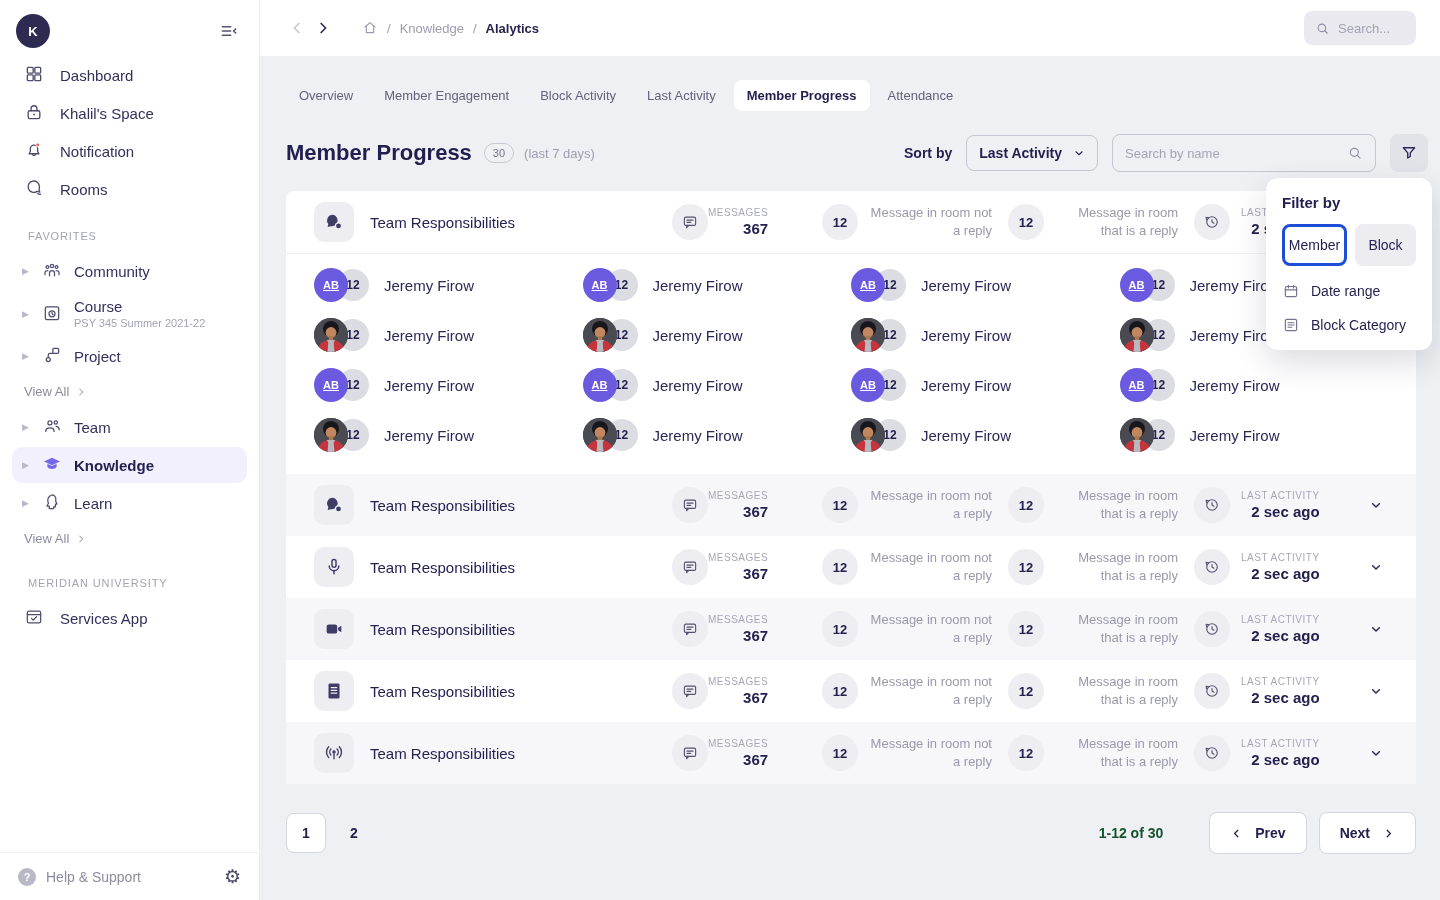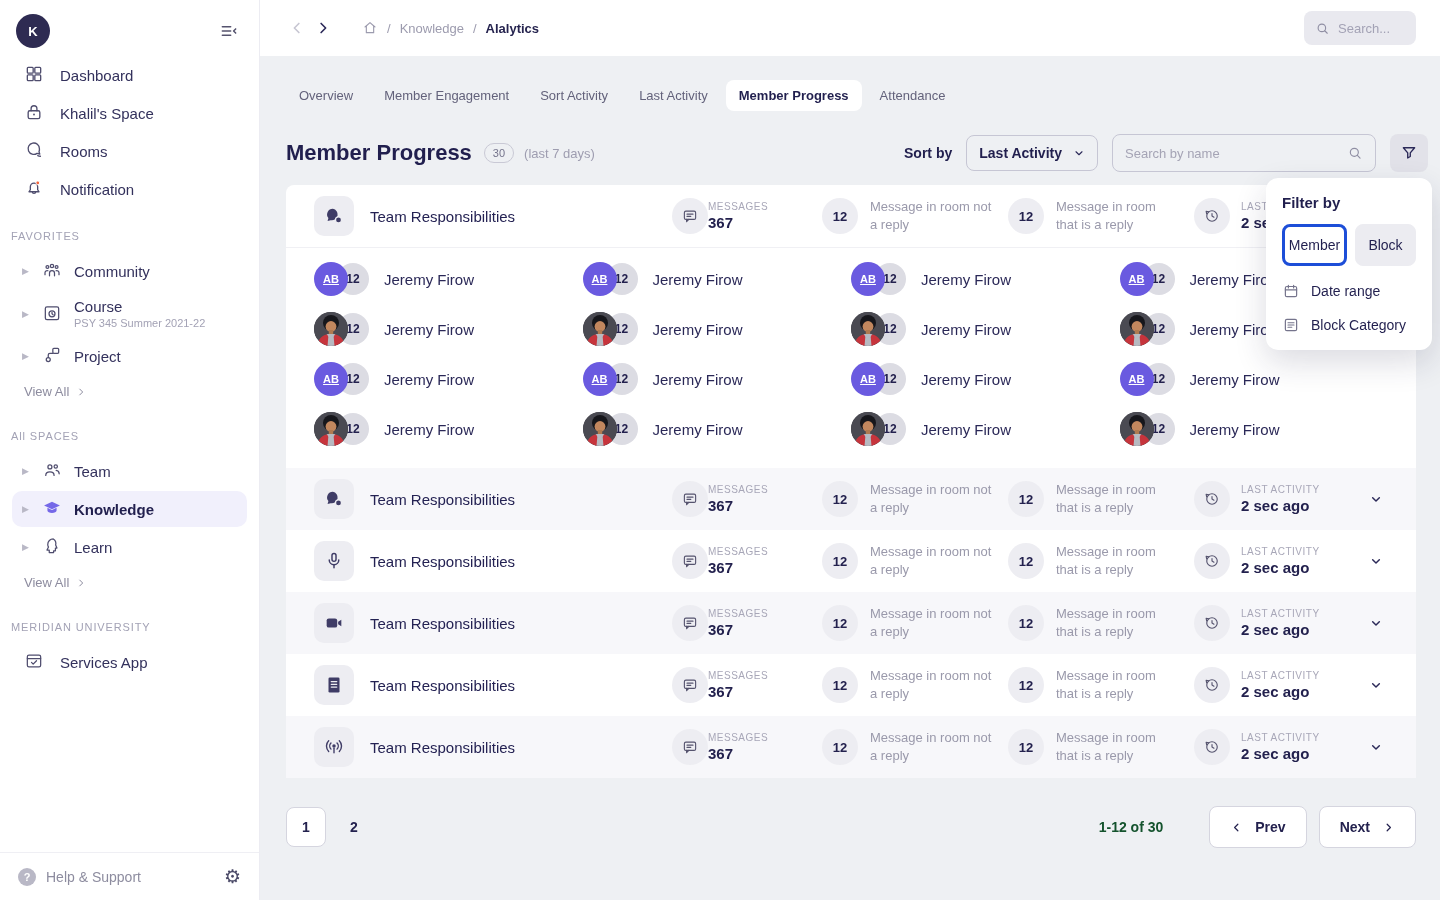--- a/index.html
+++ b/index.html
@@ -11,21 +11,21 @@
 
   
   .sidebar { width:260px; min-width:260px; background:#fff; border-right:1px solid #ececf2; display:flex; flex-direction:column; }
   .sidebar-top { display:flex; align-items:center; justify-content:space-between; padding:14px 20px 0 16px; }
   .logo { width:34px; height:34px; border-radius:50%; background:#2e2b52; color:#fff; display:flex; align-items:center; justify-content:center; font-size:13px; font-weight:600; }
   .collapse-btn { background:none; border:none; cursor:pointer; color:#55536e; }
   .create-btn { margin:20px 14px 10px; height:40px; border:1px solid #e4e4ed; border-radius:8px; background:#fff; display:flex; align-items:center; justify-content:center; gap:11px; font-size:14px; color:#2b2958; font-weight:500; font-family:inherit; cursor:pointer; }
   .nav { padding:8px 0 0; }
   .nav-item { display:flex; align-items:center; gap:14px; padding:8px 24px; font-size:15px; color:#33315c; cursor:pointer; }
   .nav-item .ic { position:relative; width:22px; height:22px; color:#4f4d6e; }
-  .section-label { padding:22px 11px 10px; font-size:11px; letter-spacing:.08em; color:#a3a2b5; }
+  .section-label { padding:22px 28px 10px; font-size:11px; letter-spacing:.08em; color:#a3a2b5; }
   .tree-item { display:flex; align-items:center; gap:10px; margin:1px 12px; padding:7px 10px; border-radius:10px; cursor:pointer; }
   .tree-item .exp { width:10px; color:#b9b8c6; font-size:9px; }
   .tree-item .ic { width:22px; height:22px; color:#4f4d6e; }
   .tree-label { font-size:15px; color:#33315c; }
   .tree-sub { font-size:11px; color:#a3a2b5; margin-top:2px; }
   .tree-item.active { background:#f1f0fc; }
   .tree-item.active .tree-label { font-weight:700; color:#211f4e; }
   .view-all { display:flex; align-items:center; gap:7px; padding:9px 24px; font-size:13px; color:#8d8c9f; cursor:pointer; }
   .sidebar-footer { margin-top:auto; border-top:1px solid #efeff4; height:48px; display:flex; align-items:center; gap:10px; padding:0 18px; }
   .help-badge { width:18px; height:18px; border-radius:50%; background:#b9b8c6; color:#fff; display:flex; align-items:center; justify-content:center; font-size:11px; font-weight:700; }
@@ -55,21 +55,21 @@
   .subtitle { margin-left:10px; color:#9e9db0; font-size:13px; }
   .toolbar-right { margin-left:auto; display:flex; align-items:center; gap:14px; }
   .sort-label { font-size:14px; font-weight:700; color:#211f4e; }
   .sort-select { border:1px solid #c6c6d4; border-radius:8px; padding:0 12px; height:36px; font-size:14px; color:#211f4e; font-weight:600; display:flex; gap:11px; align-items:center; background:transparent; cursor:pointer; }
   .name-search { width:264px; height:38px; border:1px solid #c6c6d4; border-radius:8px; display:flex; align-items:center; padding:0 12px; gap:8px; }
   .name-search input { flex:1; border:none; background:transparent; outline:none; font-size:13px; color:#55536e; font-family:inherit; }
   .name-search input::placeholder { color:#a5a4b5; }
   .filter-btn { width:38px; height:38px; background:#e2e2e9; border:none; border-radius:8px; display:flex; align-items:center; justify-content:center; cursor:pointer; }
 
   
-  .card { margin-top:12px; background:#fff; border-radius:8px; width:1130px; }
+  .card { margin-top:18px; background:#fff; border-radius:8px; width:1130px;text-align:right; }
   .row { height:62px; display:flex; align-items:center; padding:0 28px; }
   .row-main { flex:1 1 auto; min-width:300px; display:flex; align-items:center; gap:16px; }
   .icon-sq { width:40px; height:40px; border-radius:10px; background:#ededf2; display:flex; align-items:center; justify-content:center; color:#3f3c66; }
   .icon-sq svg { display:none; }
   .icon-sq[data-icon="chat"]  .i-chat  { display:block; }
   .icon-sq[data-icon="mic"]   .i-mic   { display:block; }
   .icon-sq[data-icon="video"] .i-video { display:block; }
   .icon-sq[data-icon="doc"]   .i-doc   { display:block; }
   .icon-sq[data-icon="cast"]  .i-cast  { display:block; }
   .row-title { font-size:15px; color:#242253; font-weight:500; }
@@ -151,35 +151,35 @@
               <rect x="5" y="10.5" width="14" height="9.5" rx="2"></rect>
               <path d="M8.5 10.5V8a3.5 3.5 0 0 1 7 0v2.5"></path>
               <circle cx="12" cy="15" r="1.1" fill="currentColor" stroke="none"></circle>
             </svg>
         </span>
         <span>Khalil's Space</span>
       </div>
       <div class="nav-item">
         <span class="ic">
           <svg width="20" height="20" viewBox="0 0 24 24" fill="none" stroke="currentColor" stroke-width="1.6" stroke-linecap="round" stroke-linejoin="round">
-              <path d="M18.5 10.5a6.8 6.8 0 1 0-2.9 5.5l3.4 1-1-3a6.8 6.8 0 0 0 .5-3.5z"></path>
-              <path d="M16.5 18.8c1 .5 2.1.7 3.2.7"></path>
-            </svg>
-        </span>
-        <span>Rooms</span>
-      </div>
-      <div class="nav-item">
-        <span class="ic">
-          <svg width="20" height="20" viewBox="0 0 24 24" fill="none" stroke="currentColor" stroke-width="1.6" stroke-linecap="round" stroke-linejoin="round">
               <path d="M6 16.5h12l-1.6-2.4v-3.6a4.4 4.4 0 0 0-8.8 0v3.6z"></path>
               <path d="M10 16.5a2 2 0 0 0 4 0"></path>
               <circle cx="16.6" cy="5.8" r="2.3" fill="#f4643c" stroke="#fff" stroke-width="1.1"></circle>
             </svg>
         </span>
         <span>Notification</span>
+      </div>
+      <div class="nav-item">
+        <span class="ic">
+          <svg width="20" height="20" viewBox="0 0 24 24" fill="none" stroke="currentColor" stroke-width="1.6" stroke-linecap="round" stroke-linejoin="round">
+              <path d="M18.5 10.5a6.8 6.8 0 1 0-2.9 5.5l3.4 1-1-3a6.8 6.8 0 0 0 .5-3.5z"></path>
+              <path d="M16.5 18.8c1 .5 2.1.7 3.2.7"></path>
+            </svg>
+        </span>
+        <span>Rooms</span>
       </div>
     </nav>
 
     <div class="section-label">FAVORITES</div>
 
     <div class="tree-item">
       <span class="exp">▶</span>
       <span class="ic">
         <svg width="20" height="20" viewBox="0 0 24 24" fill="none" stroke="currentColor" stroke-width="1.5" stroke-linecap="round" stroke-linejoin="round">
             <circle cx="12" cy="7.2" r="2"></circle>
@@ -219,21 +219,20 @@
     </div>
     <div class="view-all">
       <span>View All</span>
       <span>
         <svg width="10" height="10" viewBox="0 0 24 24" fill="none" stroke="#8d8c9f" stroke-width="2.4" stroke-linecap="round" stroke-linejoin="round">
             <path d="m9 5 7 7-7 7"></path>
           </svg>
       </span>
     </div>
 
-    <div class="section-label">All SPACES</div>
 
     <div class="tree-item">
       <span class="exp">▶</span>
       <span class="ic">
         <svg width="20" height="20" viewBox="0 0 24 24" fill="none" stroke="currentColor" stroke-width="1.5" stroke-linecap="round" stroke-linejoin="round">
             <circle cx="9.5" cy="8.3" r="2.4"></circle>
             <path d="M4.5 18.5c0-2.8 2.2-4.3 5-4.3s5 1.5 5 4.3"></path>
             <circle cx="16.5" cy="7.8" r="2"></circle>
             <path d="M17 12.5c2 .3 3.6 1.8 3.6 4"></path>
           </svg>
@@ -328,21 +327,21 @@
     </div>
 
     <div class="content">
 
       <div class="tabs">
 
           <button class="tab" data-active="false"><span>Overview</span></button>
 
           <button class="tab" data-active="false"><span>Member Engagement</span></button>
 
-          <button class="tab" data-active="false"><span>Sort Activity</span></button>
+          <button class="tab" data-active="false"><span>Block Activity</span></button>
 
           <button class="tab" data-active="false"><span>Last Activity</span></button>
 
           <button class="tab" data-active="true"><span>Member Progress</span></button>
 
           <button class="tab" data-active="false"><span>Attendance</span></button>
         </div>
 
       <div class="toolbar">
         <span class="page-title">Member Progress</span>

